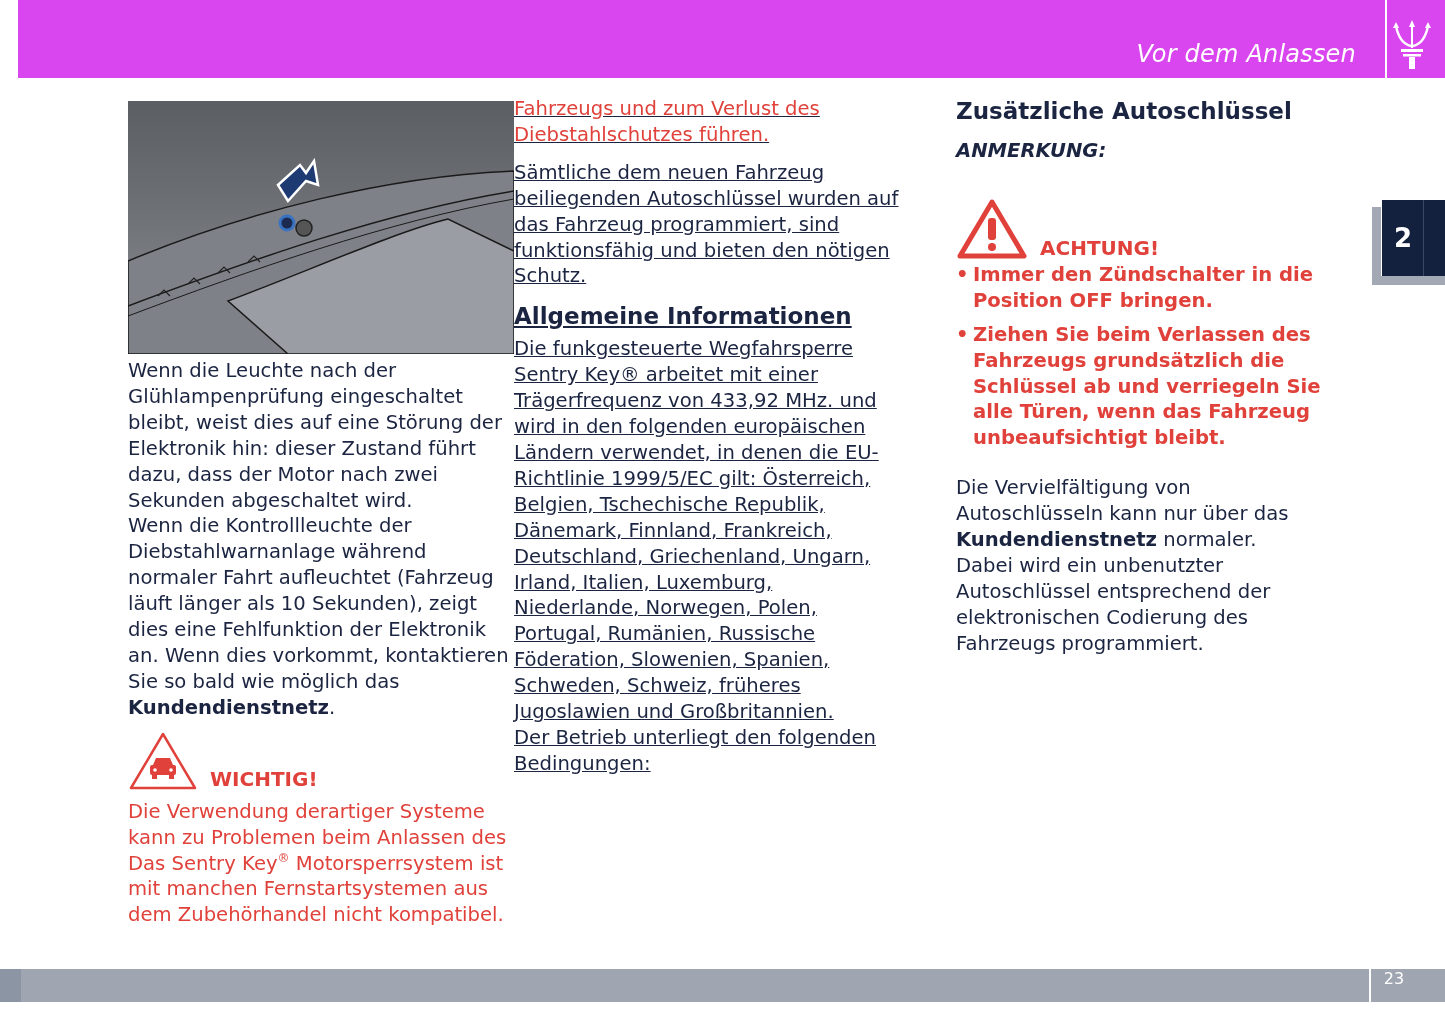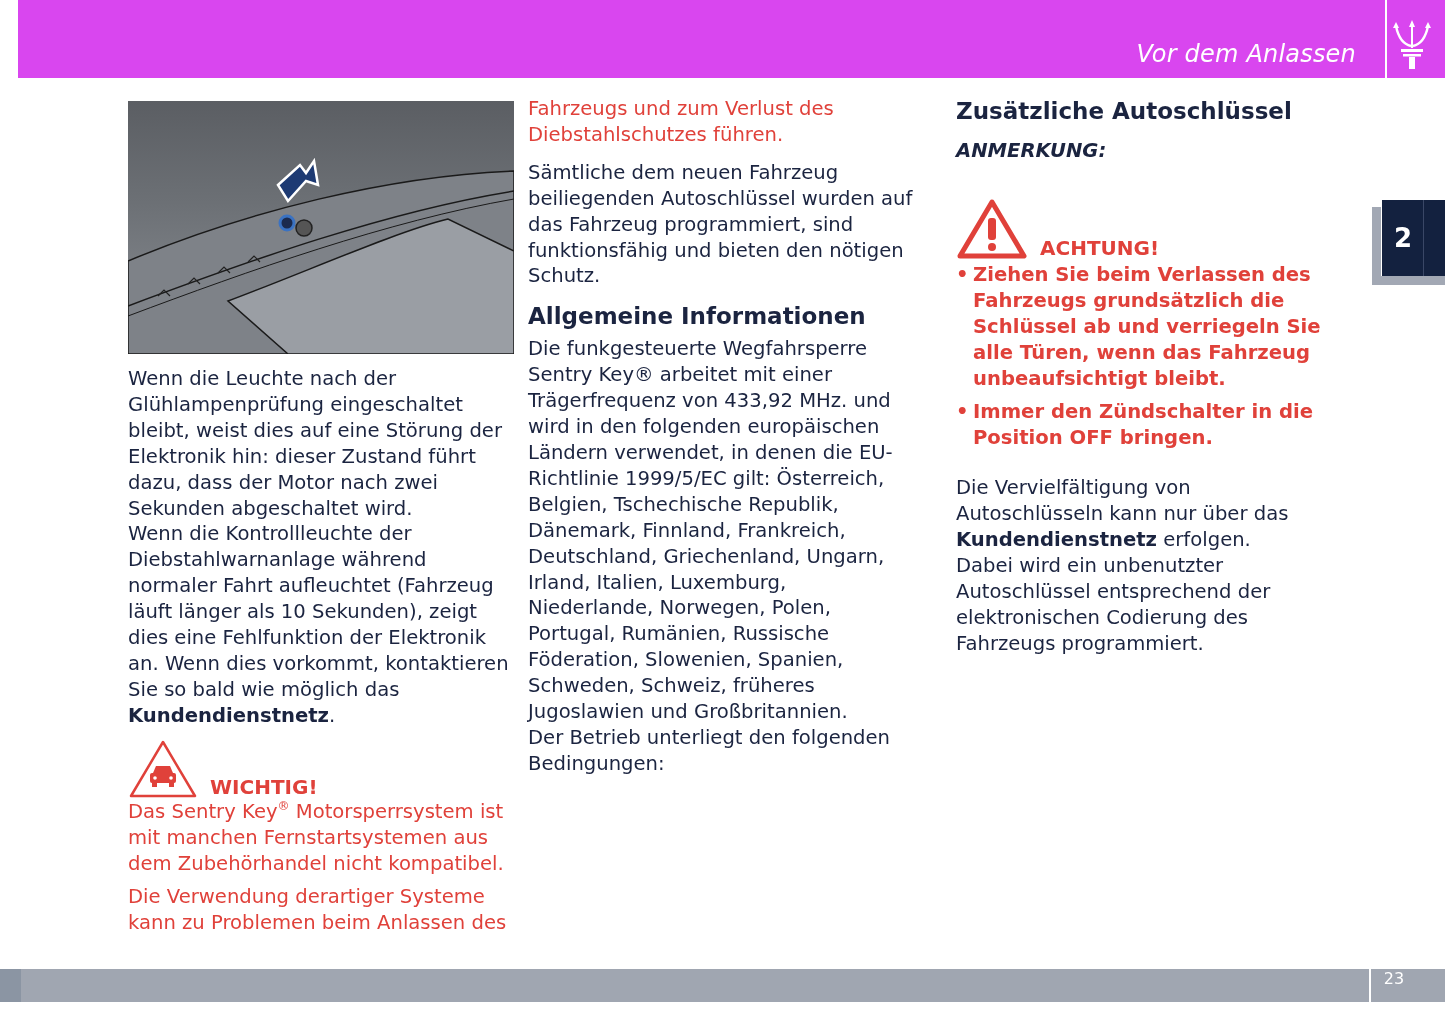--- a/index.html
+++ b/index.html
@@ -31,21 +31,21 @@
       position: absolute; left: 1381px; top: 200px; width: 64px; height: 76px;
       background: #13213f; border-left: 1px solid #fff;
       display: flex; align-items: center; justify-content: center;
     }
     .chapter-tab-line { position: absolute; left: 1423px; top: 200px; width: 1px; height: 76px; background: #3a4766; }
     .chapter-num {
       color: #ffffff; font-weight: bold; font-size: 26px; margin-right: 22px;
     }
     .col { position: absolute; top: 96px; width: 385px; font-size: 19.6px; line-height: 25.9px; }
     .col1 { left: 128px; }
-    .col2 { left: 528px; }
+    .col2 { left: 514px; text-decoration: underline; }
     .col3 { left: 956px; width: 372px; }
     .photo {
       width: 386px; height: 253px; margin-top: 5px; position: relative; overflow: hidden;
       background: linear-gradient(180deg, #5b5e63 0%, #6c7075 40%, #8b8f95 100%);
     }
     p { margin: 0; }
     .red { color: #e0413a; }
     .mt8 { margin-top: 12px; }
     .h2 { font-weight: bold; font-size: 23px; line-height: 30px; color: #1b2440; }
     .note-label { font-style: italic; font-weight: bold; }
@@ -97,38 +97,38 @@
       <path d="M0 160 C120 110 260 75 386 70 L386 253 L0 253 Z" fill="#7e8288" stroke="#1a1a1a" stroke-width="1.5"></path>
       <path d="M0 205 C120 160 260 110 386 90" fill="none" stroke="#1a1a1a" stroke-width="1.5"></path>
       <path d="M0 215 C120 170 260 120 386 98" fill="none" stroke="#1a1a1a" stroke-width="1"></path>
       <path d="M100 200 C180 170 270 130 320 118 L386 150 L386 253 L160 253 Z" fill="#9a9ea4" stroke="#1a1a1a" stroke-width="1.5"></path>
       <path d="M30 195 l6 -6 l6 6 M60 183 l6 -6 l6 6 M90 172 l6 -6 l6 6 M120 161 l6 -6 l6 6" fill="none" stroke="#222" stroke-width="1.2"></path>
       <circle cx="159" cy="122" r="7" fill="#1b2a4e" stroke="#3a72c2" stroke-width="3"></circle>
       <circle cx="176" cy="127" r="8" fill="#555" stroke="#222" stroke-width="1.5"></circle>
       <path d="M150 84 L172 64 L178 72 L186 60 L190 84 L178 80 L160 100 Z" fill="#1d3a73" stroke="#ffffff" stroke-width="2.5"></path>
     </svg>
   </div>
-  <p class="mt8" style="margin-top:12px">Wenn die Leuchte nach der Glühlampenprüfung eingeschaltet bleibt, weist dies auf eine Störung der Elektronik hin: dieser Zustand führt dazu, dass der Motor nach zwei Sekunden abgeschaltet wird.</p>
+  <p class="mt8" style="margin-top:4px">Wenn die Leuchte nach der Glühlampenprüfung eingeschaltet bleibt, weist dies auf eine Störung der Elektronik hin: dieser Zustand führt dazu, dass der Motor nach zwei Sekunden abgeschaltet wird.</p>
   <p><span>Wenn die Kontrollleuchte der Diebstahlwarnanlage während normaler Fahrt aufleuchtet (Fahrzeug läuft länger als 10 Sekunden), zeigt dies eine Fehlfunktion der Elektronik an. Wenn dies vorkommt, kontaktieren Sie so bald wie möglich das </span><b>Kundendienstnetz</b><span>.</span></p>
 
   <div style="margin-top:10px">
     <div class="warn-head">
       <svg width="70" height="60" viewBox="0 0 70 60">
         <path d="M35 3 L67 57 L3 57 Z" fill="none" stroke="#e0413a" stroke-width="2.5" stroke-linejoin="round"></path>
         <rect x="22" y="34" width="26" height="10" rx="2" fill="#e0413a"></rect>
         <path d="M25 34 L28 27 L42 27 L45 34 Z" fill="#e0413a"></path>
         <rect x="24" y="44" width="5" height="4" fill="#e0413a"></rect>
         <rect x="41" y="44" width="5" height="4" fill="#e0413a"></rect>
         <circle cx="27" cy="39" r="1.8" fill="#fff"></circle>
         <circle cx="43" cy="39" r="1.8" fill="#fff"></circle>
       </svg>
       <span style="margin-bottom:-2px">WICHTIG!</span>
     </div>
+    <p class="red" style="margin-top:8px">Die Verwendung derartiger Systeme kann zu Problemen beim Anlassen des</p>
     <p class="red"><span>Das Sentry Key</span><sup>®</sup><span> Motorsperrsystem ist mit manchen Fernstartsystemen aus dem Zubehörhandel nicht kompatibel.</span></p>
-    <p class="red" style="margin-top:8px">Die Verwendung derartiger Systeme kann zu Problemen beim Anlassen des</p>
   </div>
 </div>
 
 <div class="col col2">
   <p class="red">Fahrzeugs und zum Verlust des Diebstahlschutzes führen.</p>
   <p style="margin-top:12px">Sämtliche dem neuen Fahrzeug beiliegenden Autoschlüssel wurden auf das Fahrzeug programmiert, sind funktionsfähig und bieten den nötigen Schutz.</p>
   <div class="h2" style="margin-top:12px">Allgemeine Informationen</div>
   <p style="margin-top:5px">Die funkgesteuerte Wegfahrsperre Sentry Key® arbeitet mit einer Trägerfrequenz von 433,92 MHz. und wird in den folgenden europäischen Ländern verwendet, in denen die EU-Richtlinie 1999/5/EC gilt: Österreich, Belgien, Tschechische Republik, Dänemark, Finnland, Frankreich, Deutschland, Griechenland, Ungarn, Irland, Italien, Luxemburg, Niederlande, Norwegen, Polen, Portugal, Rumänien, Russische Föderation, Slowenien, Spanien, Schweden, Schweiz, früheres Jugoslawien und Großbritannien.</p>
   <p>Der Betrieb unterliegt den folgenden Bedingungen:</p>
 </div>
@@ -140,25 +140,25 @@
   <div style="margin-top:34px">
     <div class="warn-head">
       <svg width="72" height="62" viewBox="0 0 72 62">
         <path d="M36 4 L68 58 L4 58 Z" fill="none" stroke="#e0413a" stroke-width="5" stroke-linejoin="round"></path>
         <rect x="32" y="20" width="8" height="22" rx="3" fill="#e0413a"></rect>
         <circle cx="36" cy="49" r="4" fill="#e0413a"></circle>
       </svg>
       <span style="margin-bottom:-2px">ACHTUNG!</span>
     </div>
     <ul class="bullets red" style="font-weight:bold; margin-top:-6px">
+      <li>Immer den Zündschalter in die Position OFF bringen.</li>
       <li>Ziehen Sie beim Verlassen des Fahrzeugs grundsätzlich die Schlüssel ab und verriegeln Sie alle Türen, wenn das Fahrzeug unbeaufsichtigt bleibt.</li>
-      <li>Immer den Zündschalter in die Position OFF bringen.</li>
     </ul>
   </div>
 
-  <p style="margin-top:24px"><span>Die Vervielfältigung von Autoschlüsseln kann nur über das </span><b>Kundendienstnetz</b><span> erfolgen.</span></p>
+  <p style="margin-top:24px"><span>Die Vervielfältigung von Autoschlüsseln kann nur über das </span><b>Kundendienstnetz</b><span> normaler.</span></p>
   <p>Dabei wird ein unbenutzter Autoschlüssel entsprechend der elektronischen Codierung des Fahrzeugs programmiert.</p>
 </div>
 
 <div class="footer-bar"></div>
 <div class="footer-left"></div>
 <div class="footer-sep"></div>
 <div class="page-num">23</div>
 
 </body></html>

